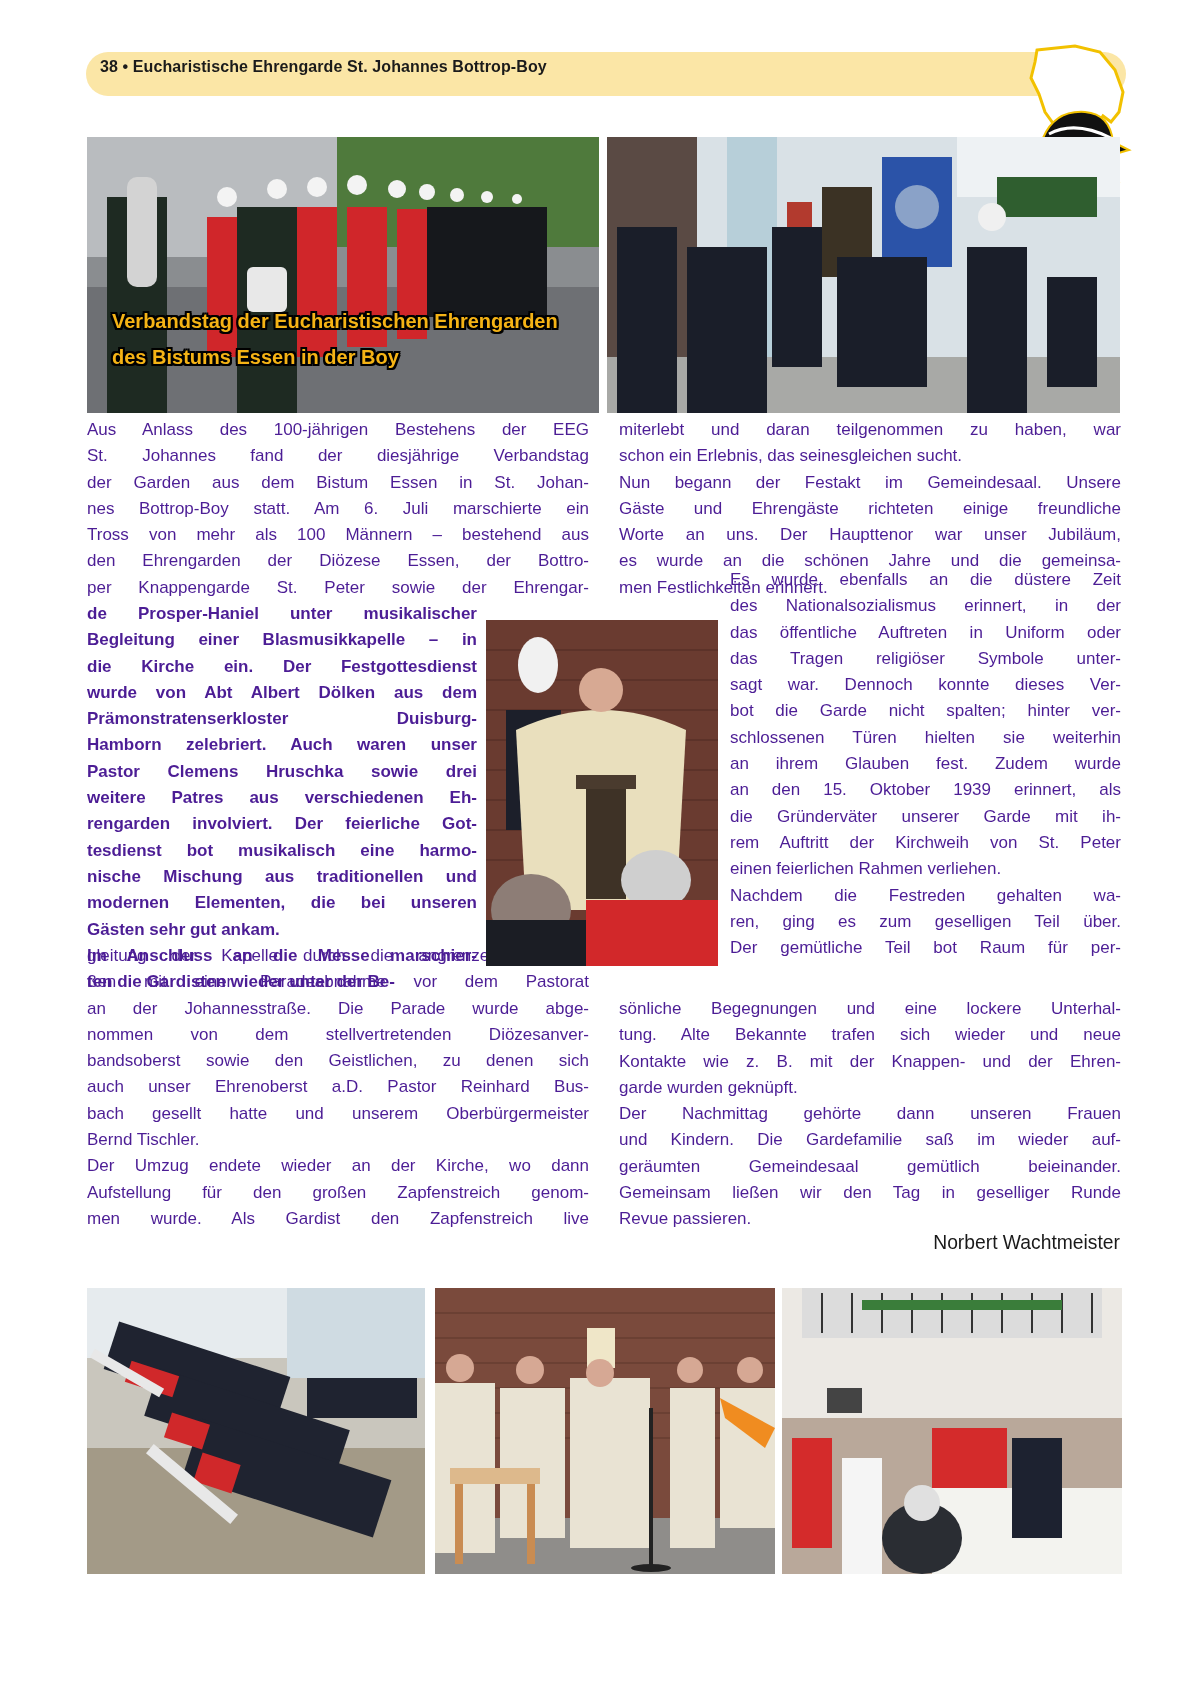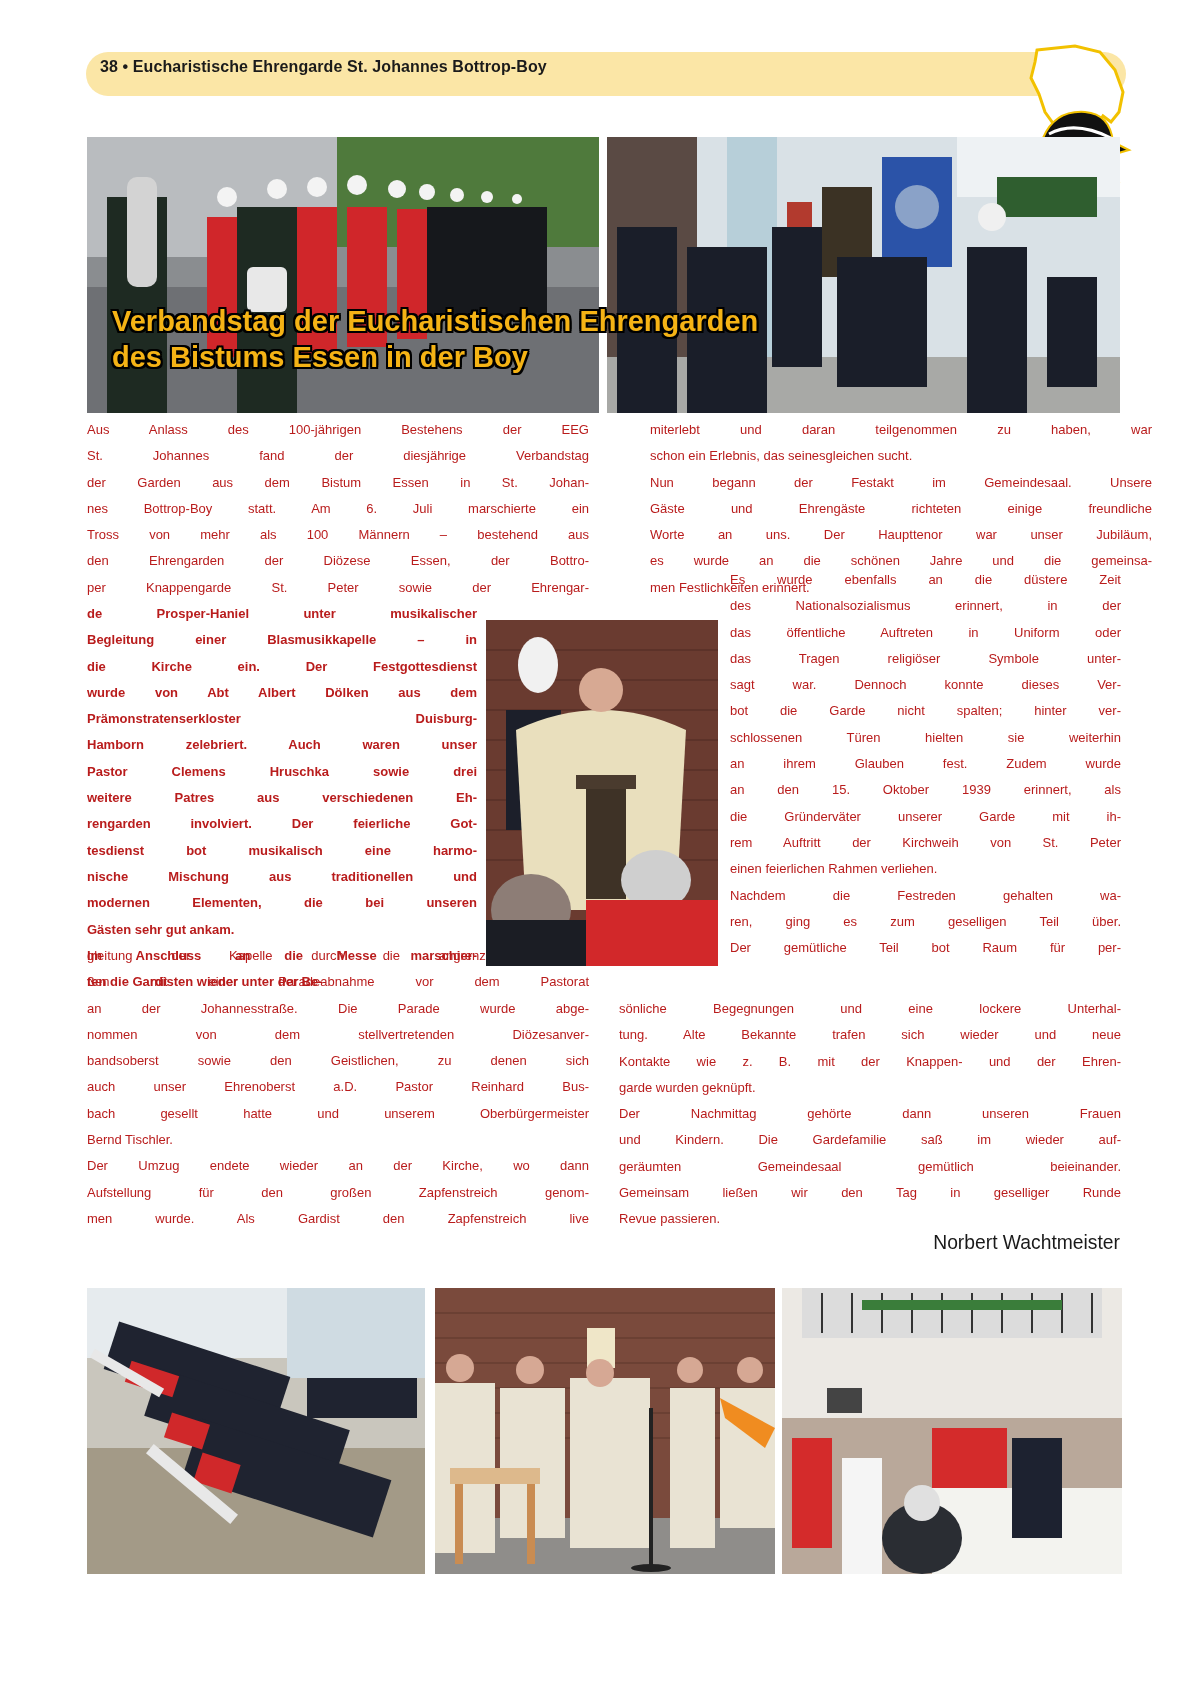--- a/index.html
+++ b/index.html
@@ -20,33 +20,33 @@
   .photo svg { display: block; width: 100%; height: 100%; }
 
   .p-parade { left: 87px; top: 137px; width: 512px; height: 276px; }
   .p-banners { left: 607px; top: 137px; width: 513px; height: 276px; }
   .p-priest { left: 486px; top: 620px; width: 232px; height: 346px; }
   .p-church { left: 87px; top: 1288px; width: 338px; height: 286px; }
   .p-clergy { left: 435px; top: 1288px; width: 340px; height: 286px; }
   .p-hall { left: 782px; top: 1288px; width: 340px; height: 286px; }
 
   
-  .headline { position: absolute; left: 112px; top: 303px; font-size: 29px; font-weight: bold;
+  .headline { position: absolute; left: 112px; top: 303px; font-size: 20px; font-weight: bold;
     line-height: 36px; color: #f5b315; white-space: nowrap;
     text-shadow: -2px -2px 0 #000, 2px -2px 0 #000, -2px 2px 0 #000, 2px 2px 0 #000,
                  0 2px 0 #000, 0 -2px 0 #000, 2px 0 0 #000, -2px 0 0 #000; }
   .headline span { display: block; }
 
   
-  .text { position: absolute; font-size: 13px; line-height: 26.3px; color: #b91c1c;
+  .text { position: absolute; font-size: 17px; line-height: 26.3px; color: #4c1d95;
     text-align: justify; }
   .col-left-a { left: 87px; top: 417px; width: 502px; }
   .col-left-b { left: 87px; top: 601px; width: 390px; font-weight: bold; }
   .col-left-c { left: 87px; top: 943px; width: 502px; }
-  .col-right-a { left: 650px; top: 417px; width: 502px; }
+  .col-right-a { left: 619px; top: 417px; width: 502px; }
   .col-right-b { left: 730px; top: 567px; width: 391px; }
   .col-right-c { left: 619px; top: 996px; width: 502px; }
   .sign { position: absolute; right: 80px; top: 1232px; font-size: 19.3px; color: #1a1a1a; }
   .tl { display: block; text-align: justify; text-align-last: justify; }
   .tl.last { text-align-last: left; }
 </style>
 </head>
 <body>
 
 <div class="header-band"></div>

